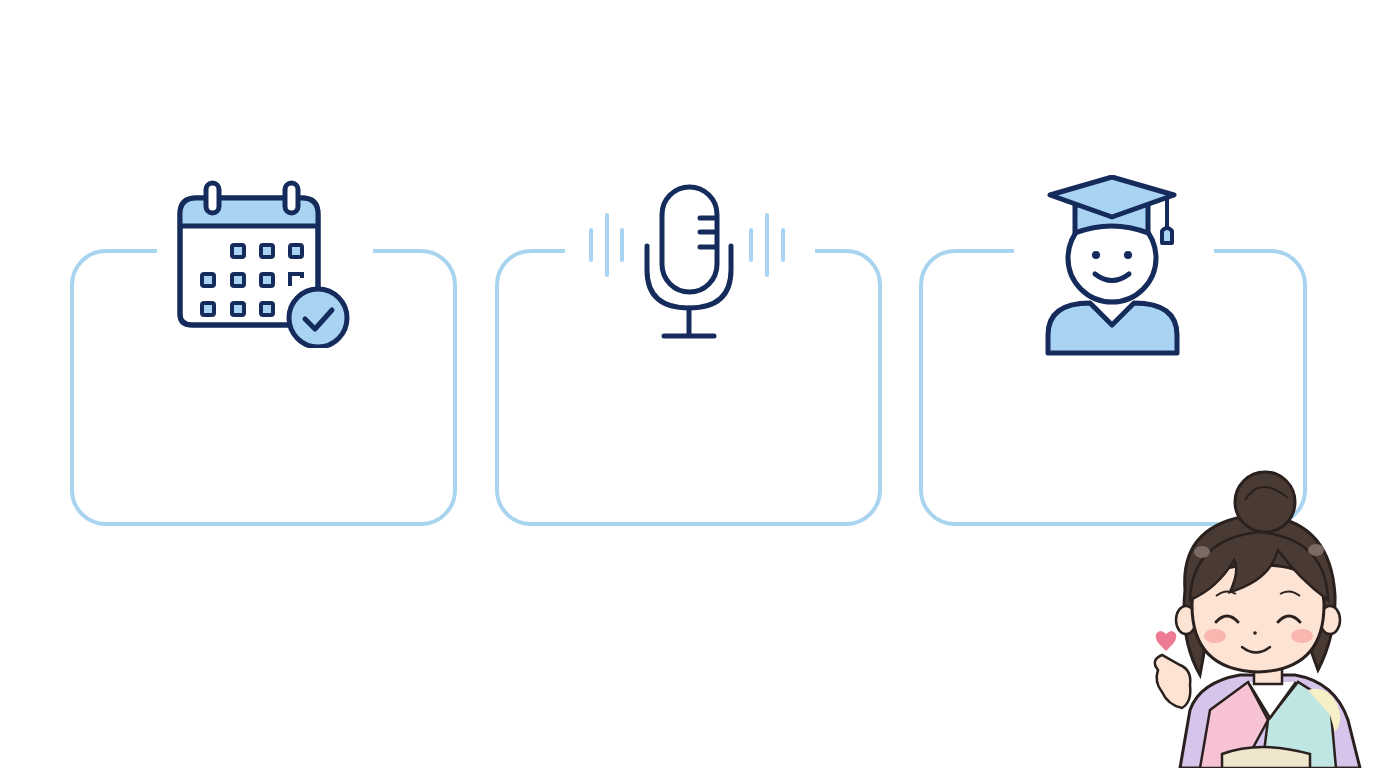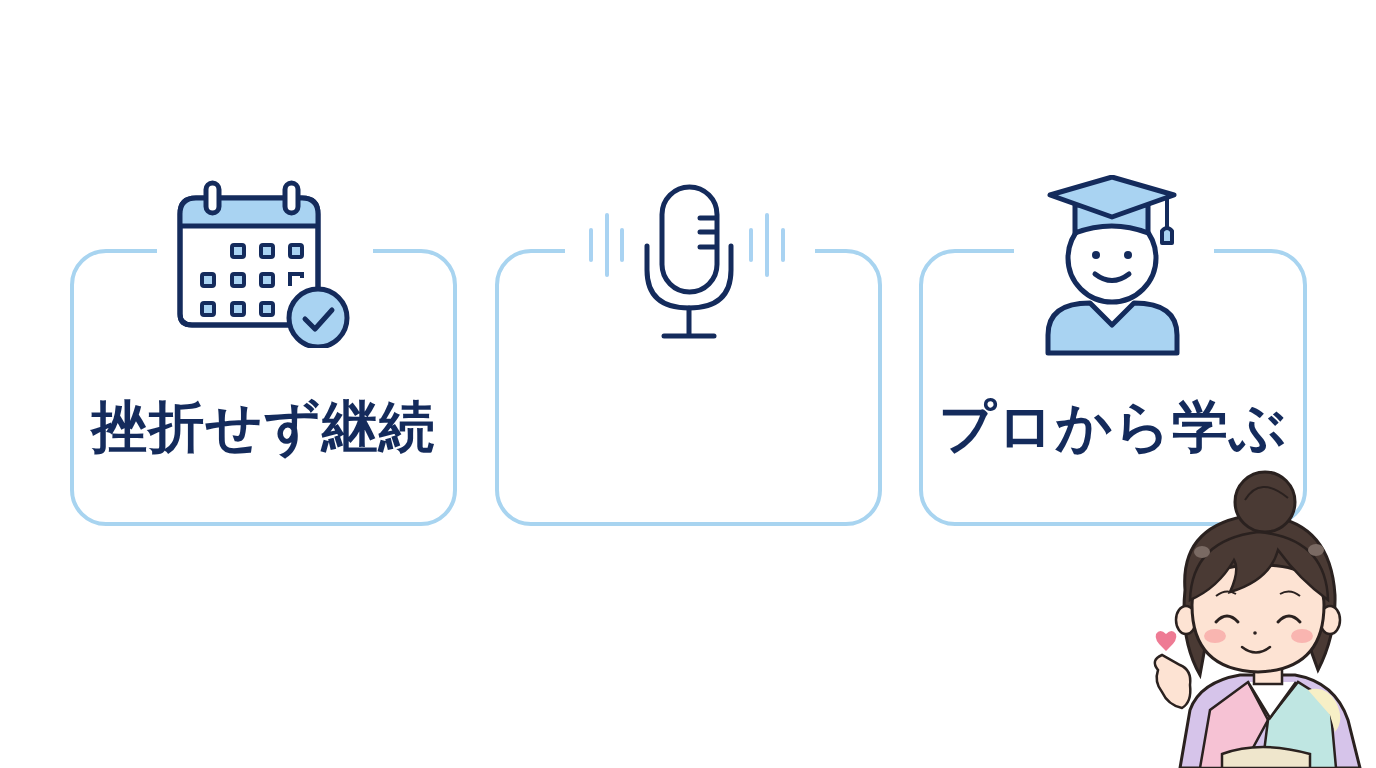--- a/index.html
+++ b/index.html
@@ -29,21 +29,20 @@
     line-height: 1;
   }
   .icon { position: absolute; }
   .mascot { position: absolute; left: 1130px; top: 470px; width: 246px; height: 298px; }
 </style>
 </head>
 <body>
 
 <div class="card" style="left:70px; width:387px;">
   <div class="gap" style="left:83px; width:216px;"></div>
-  <div class="label">挫折せず継続</div>
 </div>
 <svg class="icon" style="left:170px; top:178px;" width="190" height="170" viewBox="0 0 190 170">
 
   <path d="M20 147 H118 M148 124 V36 Q148 20 132 20 H26 Q10 20 10 36 V136 Q10 147 22 147" fill="#ffffff" stroke="#142b5c" stroke-width="5" stroke-linecap="round"></path>
   <path d="M12 48 V36 Q12 22 26 22 H132 Q146 22 146 36 V48 Z" fill="#a9d3f2"></path>
   <path d="M10 48 H148" stroke="#142b5c" stroke-width="5"></path>
   <path d="M148 124 V36 Q148 20 132 20 H26 Q10 20 10 36 V136 Q10 147 22 147 H118" fill="none" stroke="#142b5c" stroke-width="5" stroke-linecap="round"></path>
 
   <rect x="36" y="5" width="13" height="30" rx="6.5" fill="#ffffff" stroke="#142b5c" stroke-width="5"></rect>
   <rect x="115" y="5" width="13" height="30" rx="6.5" fill="#ffffff" stroke="#142b5c" stroke-width="5"></rect>
@@ -85,21 +84,20 @@
     <line x1="70" y1="52" x2="85" y2="52"></line>
     <line x1="70" y1="67" x2="85" y2="67"></line>
     <path d="M17 66 V90 Q17 128 59 128 Q101 128 101 90 V66"></path>
     <line x1="59" y1="128" x2="59" y2="155"></line>
     <line x1="34" y1="156" x2="84" y2="156"></line>
   </g>
 </svg>
 
 <div class="card" style="left:919px; width:388px;">
   <div class="gap" style="left:91px; width:200px;"></div>
-  <div class="label">プロから学ぶ</div>
 </div>
 <svg class="icon" style="left:1040px; top:175px;" width="145" height="185" viewBox="0 0 145 185">
 
   <path d="M8 178 V160 Q8 128 50 128 L72 150 L94 128 Q137 128 137 160 V178 Z" fill="#a9d3f2" stroke="#142b5c" stroke-width="5" stroke-linejoin="round"></path>
 
   <circle cx="72" cy="83" r="44" fill="#ffffff" stroke="#142b5c" stroke-width="5"></circle>
   <circle cx="56" cy="80" r="4" fill="#142b5c"></circle>
   <circle cx="88" cy="80" r="4" fill="#142b5c"></circle>
   <path d="M55 99 Q72 112 89 99" fill="none" stroke="#142b5c" stroke-width="5" stroke-linecap="round"></path>
 

